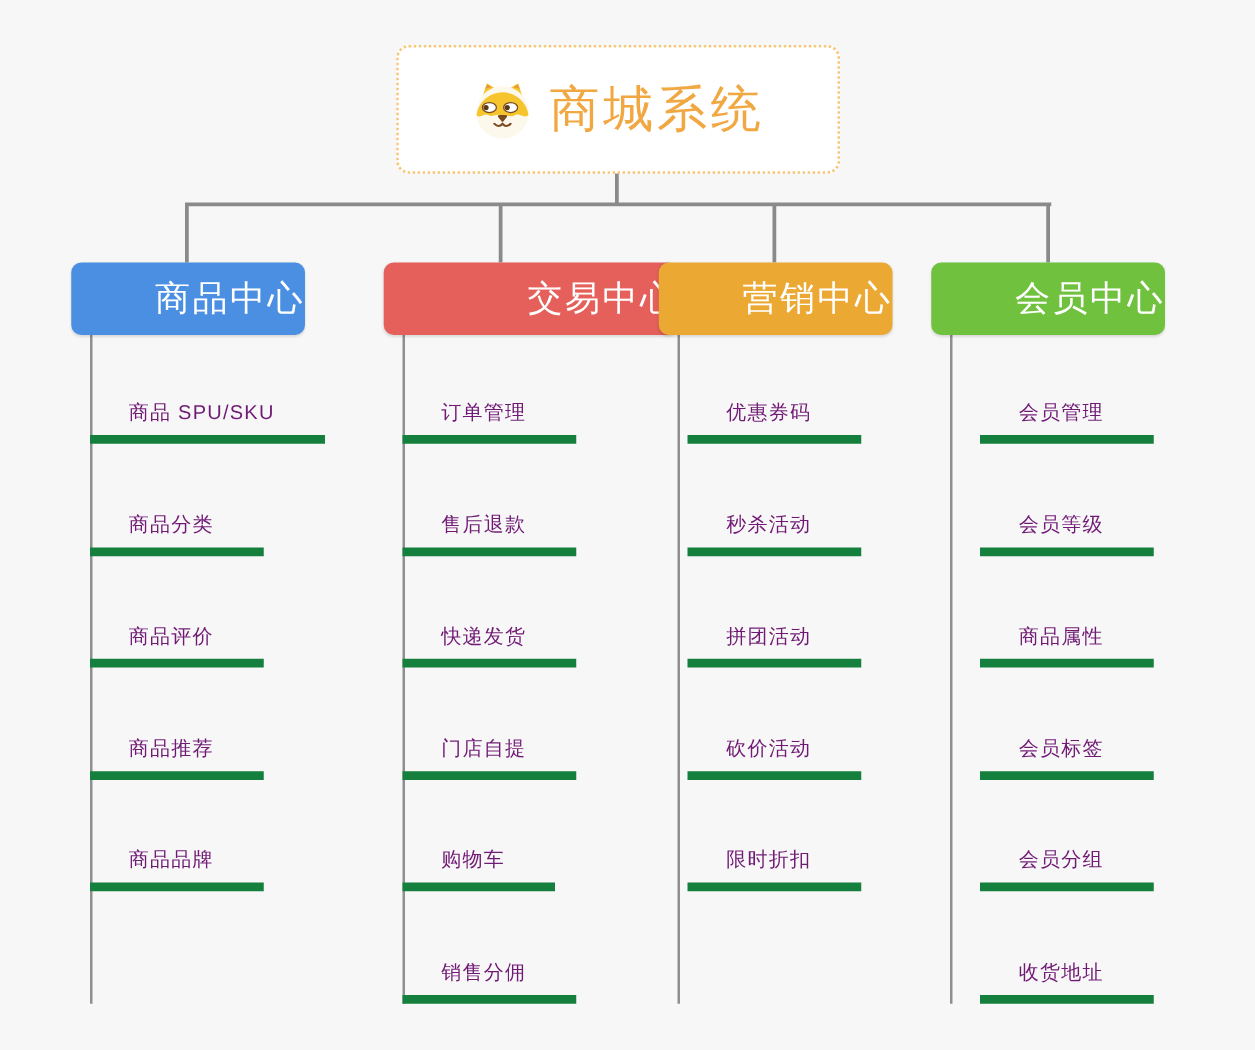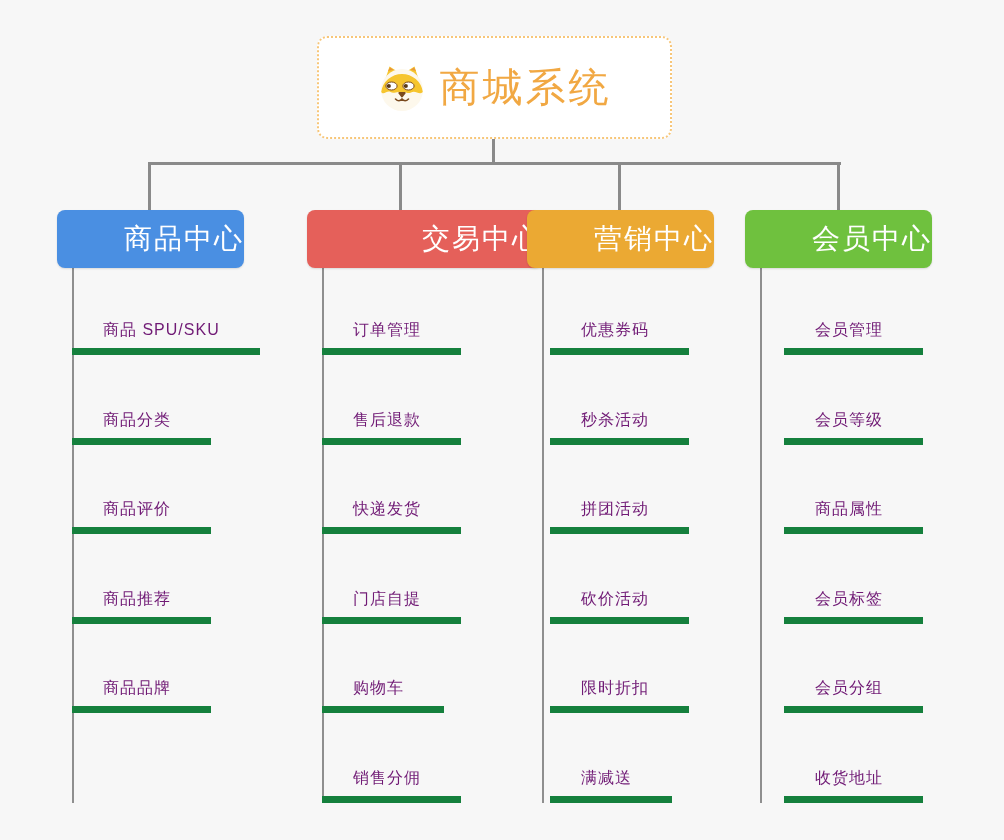--- a/index.html
+++ b/index.html
@@ -149,23 +149,20 @@
       </div>
     <div class="row">
         <span class="child">拼团活动</span>
       </div>
     <div class="row">
         <span class="child">砍价活动</span>
       </div>
     <div class="row">
         <span class="child">限时折扣</span>
       </div>
-    <div class="row">
-        <span class="child">满减送</span>
-      </div>
   </div>
 
   <div class="col col-4">
     <div class="row">
         <span class="child">会员管理</span>
       </div>
     <div class="row">
         <span class="child">会员等级</span>
       </div>
     <div class="row">

